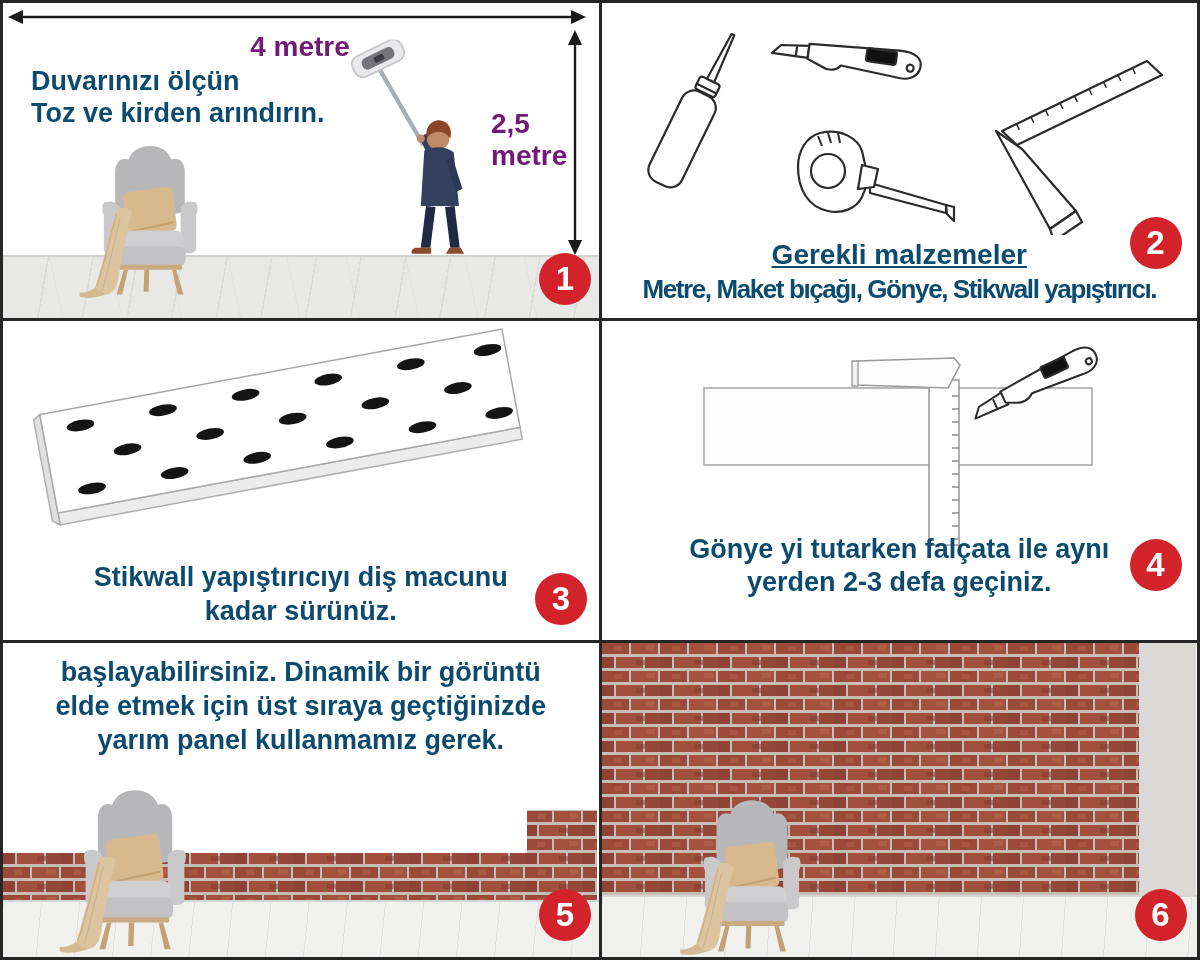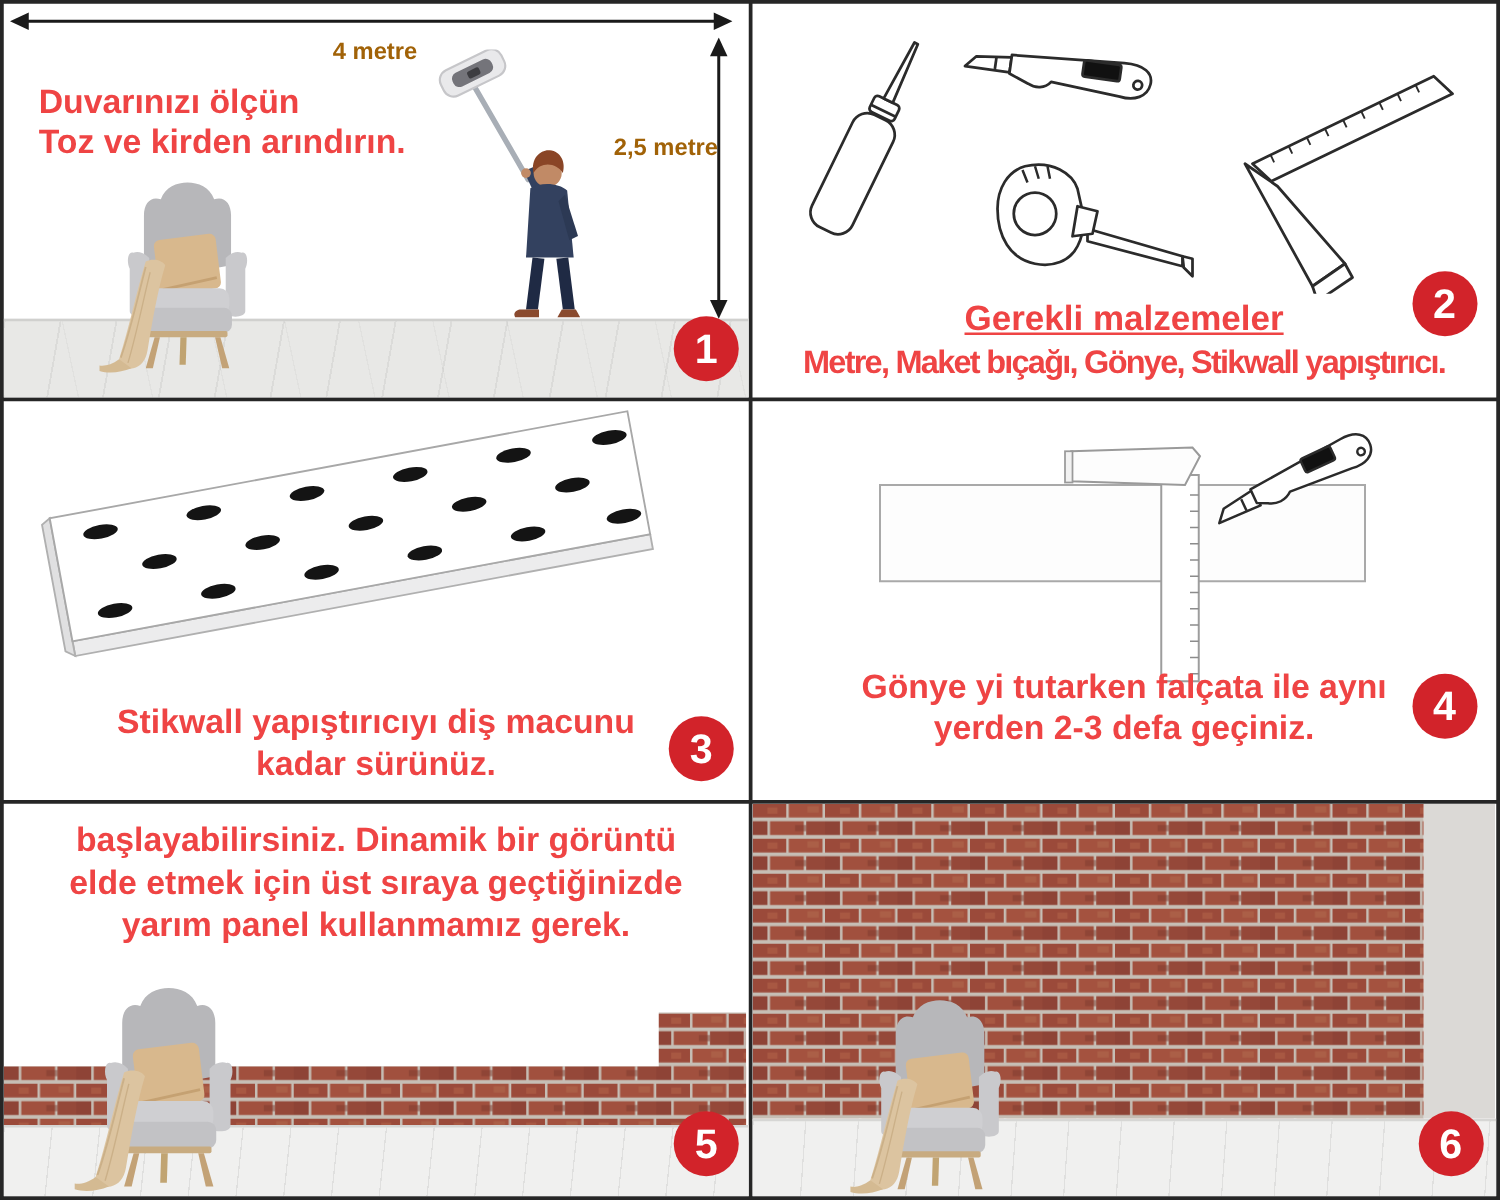--- a/index.html
+++ b/index.html
@@ -4,22 +4,22 @@
 <style>
   html,body{margin:0;padding:0;background:#fff;}
   .board{
     width:1200px;height:960px;box-sizing:border-box;
     border:3px solid #262626;background:#262626;
     display:grid;grid-template-columns:1fr 1fr;grid-template-rows:315px 319px 1fr;gap:3px;
     font-family:"Liberation Sans",sans-serif;
   }
   .cell{position:relative;background:#ffffff;overflow:hidden;}
   .abs{position:absolute;}
-  .red-text{color:#ef4444;font-weight:700;}
-  .blk-label{color:#a16207;font-weight:700;font-size:19px;}
+  .red-text{color:#0c4a6e;font-weight:700;}
+  .blk-label{color:#701a75;font-weight:700;font-size:28px;}
   .badge{
     position:absolute;width:52px;height:52px;border-radius:50%;
     background:#d2232a;color:#ffffff;font-weight:700;font-size:33px;line-height:52px;
     text-align:center;
   }
   .center{left:0;right:0;text-align:center;}
   .nowrap{white-space:nowrap;}
   .tight{letter-spacing:-1.4px;}
   .tight2{letter-spacing:-0.8px;}
   

